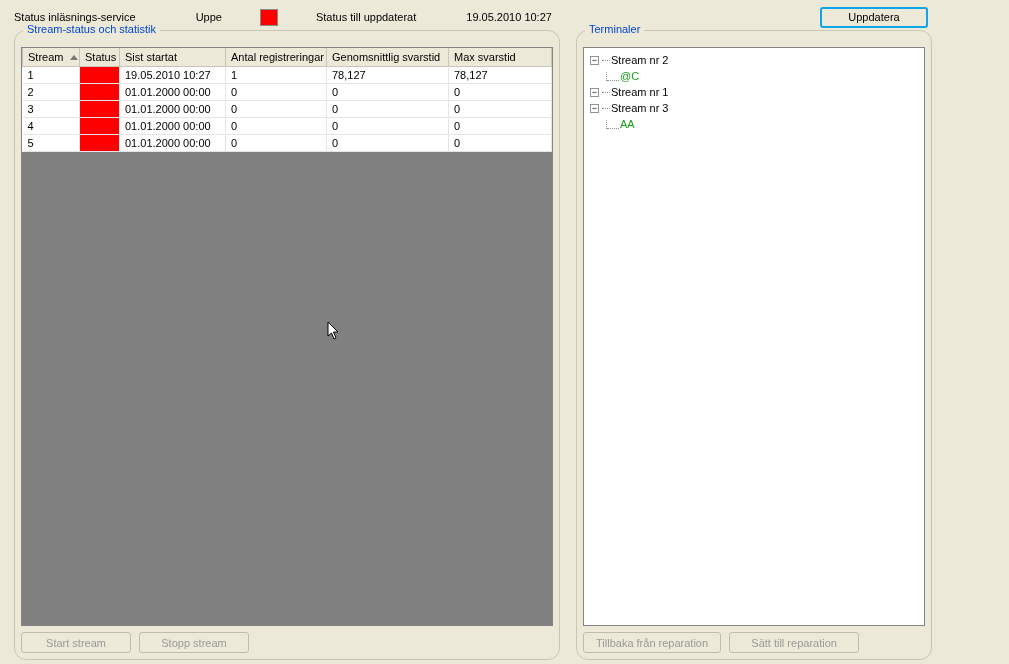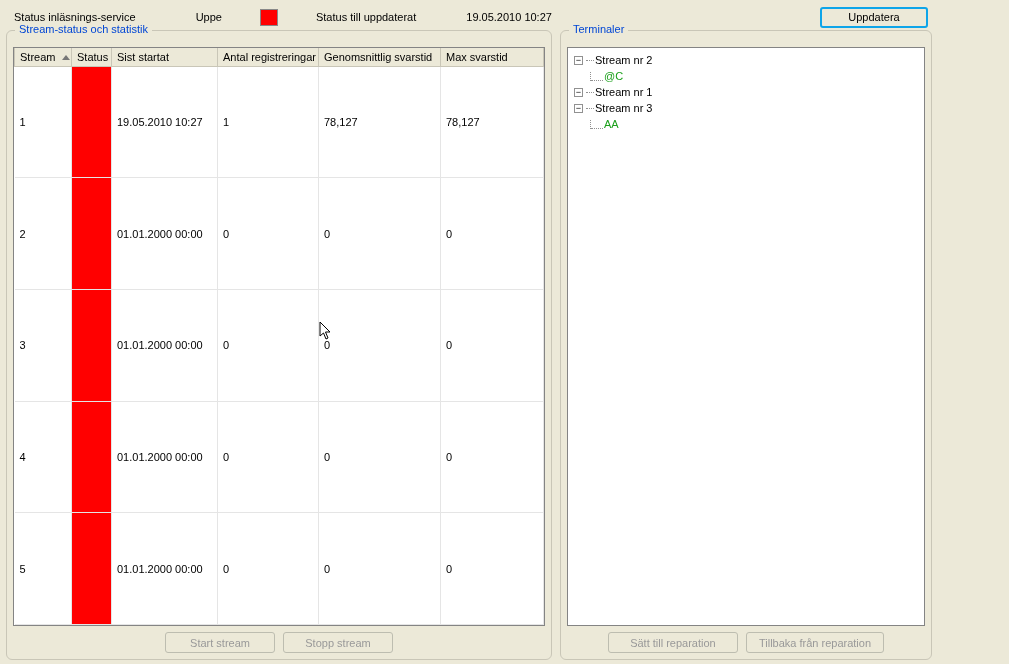--- a/index.html
+++ b/index.html
@@ -50,41 +50,42 @@
     color: #999;
     border-color: #bdbdb0;
   }
   .panes {
     display: flex;
     gap: 8px;
     height: 630px;
   }
   .groupbox {
     border: 1px solid #c9c6b7;
-    border-radius: 6px;
+    border-radius: 12px;
     position: relative;
     padding: 16px 6px 6px 6px;
     display: flex;
     flex-direction: column;
+    margin-left: 8px;
   }
   .groupbox > .legend {
     position: absolute;
     top: -8px; left: 8px;
     background: #ece9d8;
     padding: 0 4px;
     color: #0046d5;
   }
   .left-pane { width: 546px; }
   .right-pane { flex: 1; }
   .grid-wrap {
     flex: 1;
     border: 1px solid #848484;
     background: #c4b5fd;
     display: flex;
-    flex-direction: row;
+    flex-direction: column;
     overflow: hidden;
     position: relative;
   }
   table.grid {
     border-collapse: collapse;
     width: 100%;
     background: #fff;
     table-layout: fixed;
   }
   table.grid th {
@@ -129,21 +130,21 @@
     left: 305px;
     top: 273px;
     width: 14px;
     height: 20px;
     pointer-events: none;
     z-index: 5;
   }
   .btn-row {
     display: flex;
     gap: 8px;
-    justify-content: center;
+    justify-content: flex-start;
     padding-top: 6px;
   }
   .btn-row .btn { min-width: 110px; }
   .tree-wrap {
     flex: 1;
     border: 1px solid #848484;
     background: #fff;
     padding: 4px 2px;
     overflow: auto;
   }
@@ -357,19 +358,19 @@
                     <span style="width:6px;display:inline-block"></span>
                     <span class="green">AA</span>
                   </div>
                 </li>
               </ul>
             </li>
           </ul>
       </div>
 
       <div class="btn-row">
+        <button class="btn disabled" style="min-width:130px">Tillbaka från reparation</button>
         <button class="btn disabled" style="min-width:130px">Sätt till reparation</button>
-        <button class="btn disabled" style="min-width:130px">Tillbaka från reparation</button>
       </div>
     </div>
 
   </div>
 </div>
 
 </body></html>

